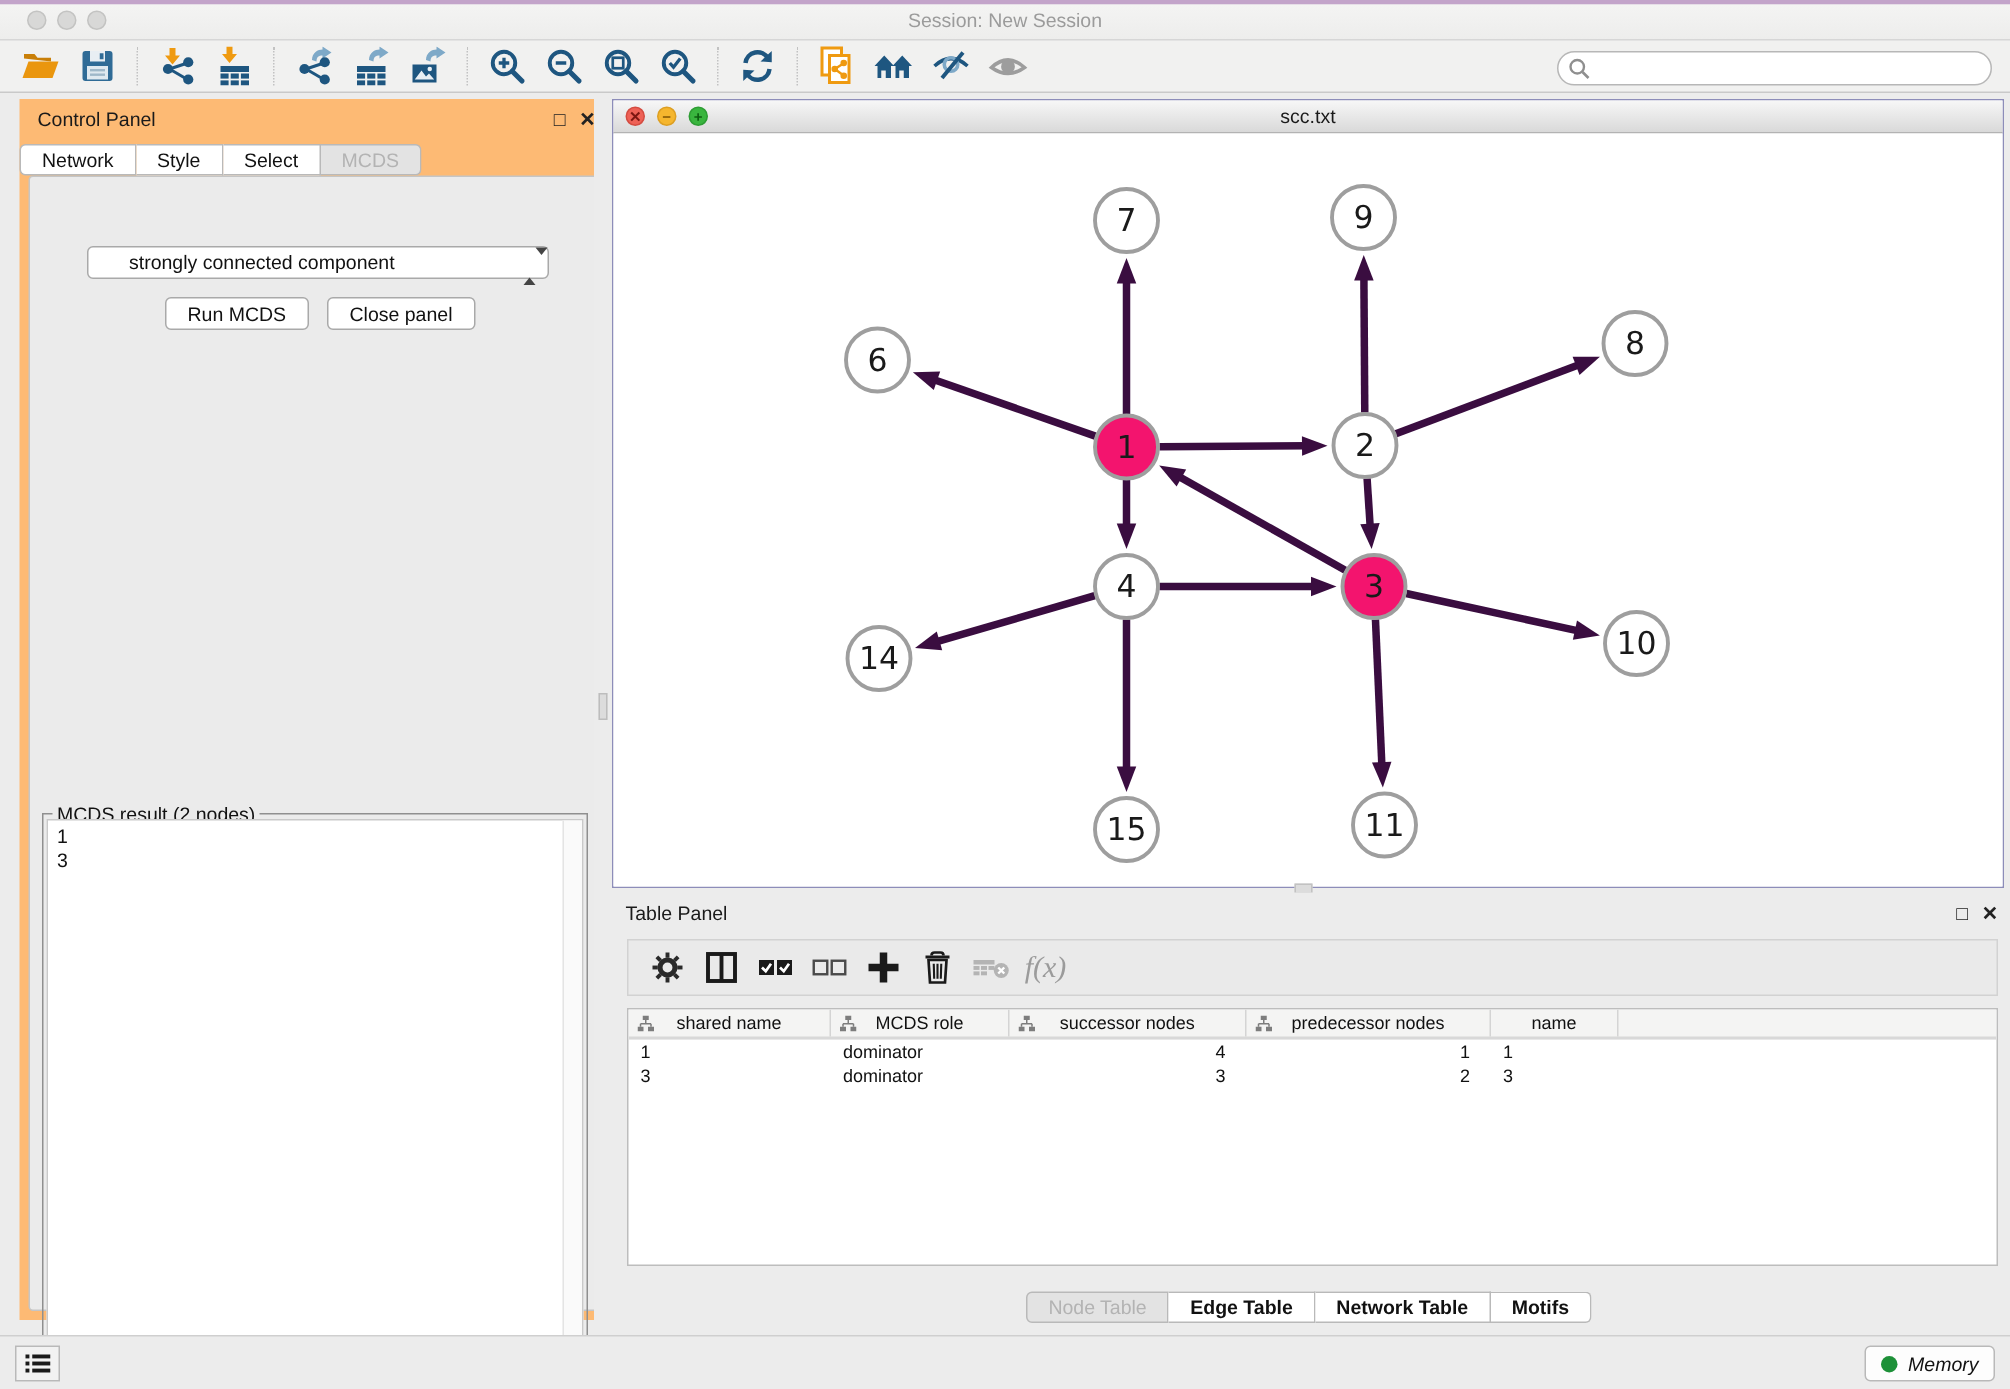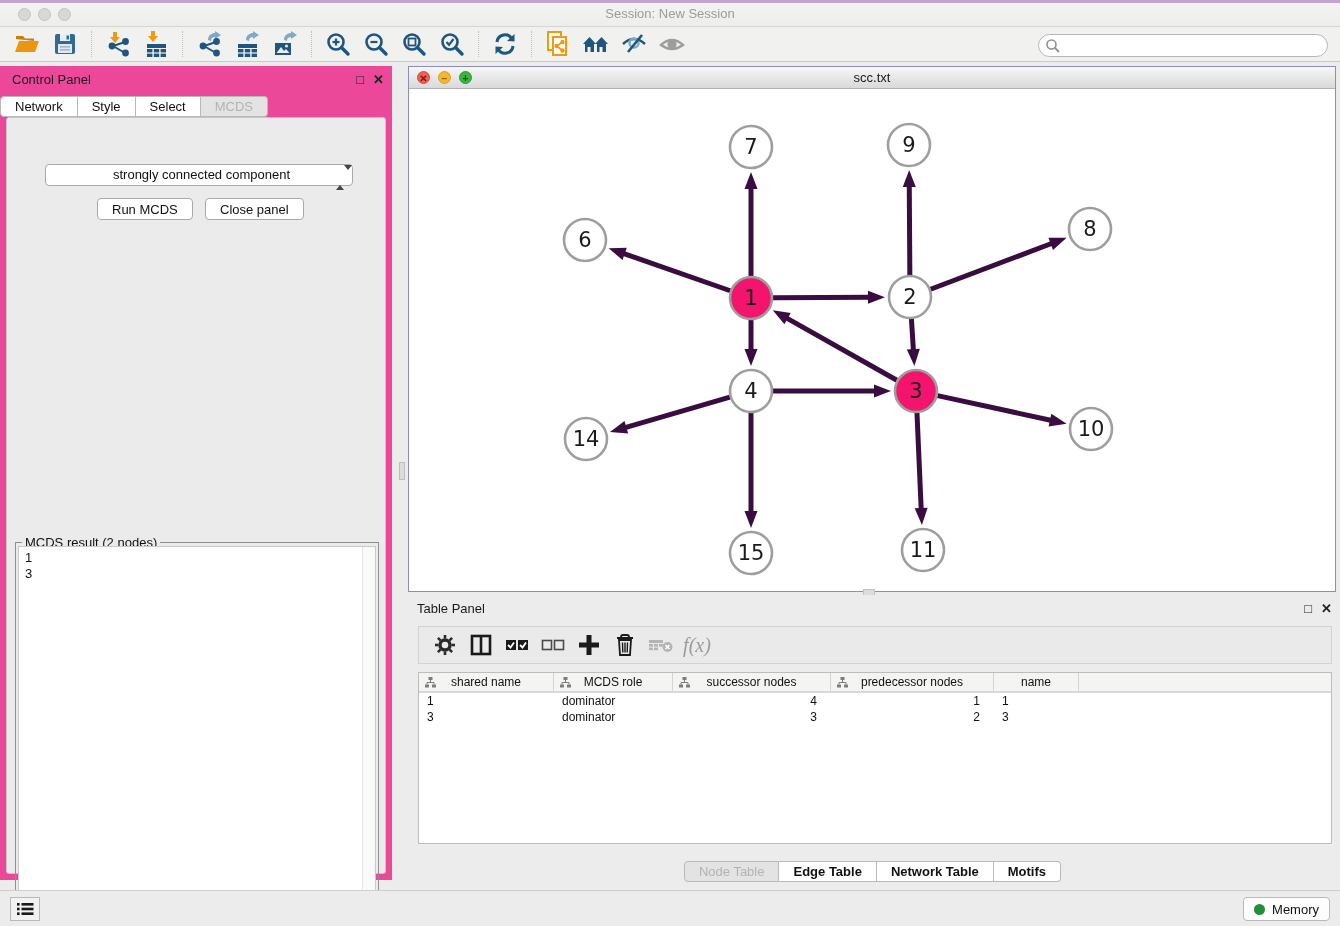--- a/index.html
+++ b/index.html
@@ -15,33 +15,33 @@
   #window-title { width:100%; text-align:center; line-height:22px; font-size:13px; color:#9b9b9b; }
 
   
   #toolbar { left:0; top:26px; width:1340px; height:36px; background:#f1f1f0; border-top:1px solid #d6d6d6; border-bottom:1px solid #c9c9c9; display:flex; align-items:center; padding-left:8px; }
   .tb-btn { width:38px; height:30px; display:flex; align-items:center; justify-content:center; }
   .tb-sep { width:1px; height:26px; border-left:1px dotted #c2c2c2; margin:0 7px; }
   #search-box { position:absolute; right:12px; top:7px; width:290px; height:23px; background:#fff; border:1px solid #b7b7b7; border-radius:12px; display:flex; align-items:center; padding-left:6px; }
   #search-box input { border:none; outline:none; flex:1; font-size:13px; background:transparent; height:18px; }
 
   
-  #control-panel { left:0; top:66px; width:392px; height:814px; background:#ec4899; }
+  #control-panel { left:13px; top:66px; width:392px; height:814px; background:#fdba74; }
   #cp-header { height:26px; position:relative; }
   #cp-title, #tp-title { font-size:13px; color:#1a1a1a; padding:6px 0 0 12px; }
   .panel-icons { position:absolute; right:8px; top:6px; font-size:13px; color:#222; }
   .panel-icons span { margin-left:9px; cursor:pointer; font-weight:bold; }
   #cp-tabs { position:absolute; left:0; top:30px; width:100%; display:flex; z-index:2; }
   .tabbtn { height:21px; line-height:19px; padding:0 14px; font-size:13px; background:#fff; border:1px solid #b9b9b9; border-left:none; color:#111; cursor:pointer; }
   .tabbtn:first-child { border-left:1px solid #b9b9b9; border-radius:4px 0 0 4px; }
   .tabbtn:last-child { border-radius:0 4px 4px 0; }
   .tabbtn.sel { background:#e3e3e3; color:#b3b3b3; }
   #cp-body { position:absolute; left:6px; top:51px; width:380px; height:757px; background:#ebebeb; border:1px solid #c5c5c5; border-radius:3px; }
   #opt-label { text-align:center; font-size:13px; color:#111; margin-top:22px; }
-  #criterion-select { position:absolute; left:38px; top:46px; width:308px; height:22px; background:#fff; border:1px solid #a9a9a9; border-radius:4px; font-size:13px; line-height:20px; padding-left:5px; color:#111;text-align:center; }
+  #criterion-select { position:absolute; left:38px; top:46px; width:308px; height:22px; background:#fff; border:1px solid #a9a9a9; border-radius:4px; font-size:13px; line-height:20px; padding-left:27px; color:#111; }
   #criterion-select .stepper { position:absolute; right:5px; top:3px; width:11px; }
   .tri-up { width:0; height:0; border-left:4px solid transparent; border-right:4px solid transparent; border-bottom:5px solid #444; margin-bottom:3px; }
   .tri-dn { width:0; height:0; border-left:4px solid transparent; border-right:4px solid transparent; border-top:5px solid #444; }
   .cp-btn { position:absolute; top:80px; height:22px; background:#fff; border:1px solid #a9a9a9; border-radius:4px; font-size:13px; font-family:"Liberation Sans",sans-serif; padding:0 14px; color:#111; cursor:pointer; }
   #run-btn { left:90px; }
   #closepanel-btn { left:198px; }
   #result-group { position:absolute; left:8px; top:424px; width:364px; height:374px; border:1px solid #8f8f8f; }
   #result-legend { position:absolute; left:6px; top:-8px; background:#ebebeb; font-size:13px; color:#111; padding:0 3px; }
   #result-text { position:absolute; left:2px; top:3px; right:2px; bottom:2px; background:#fff; border:1px solid #c9c9c9; font-size:13px; color:#111; padding:3px 6px; line-height:16px; }
   #result-scroll { position:absolute; right:0; top:0; bottom:0; width:13px; background:#fafafa; border-left:1px solid #e4e4e4; }
@@ -70,21 +70,21 @@
   #nt-header { display:flex; height:20px; background:#f4f4f3; border-bottom:2px solid #d8d8d8; }
   .nt-hcell { position:relative; border-right:1px solid #d4d4d4; font-size:12px; color:#111; text-align:center; line-height:19px; }
   .nt-hcell .hicon { position:absolute; left:6px; top:4px; }
   .nt-row { display:flex; height:16px; }
   .nt-cell { font-size:12px; color:#111; line-height:16px; overflow:hidden; white-space:nowrap; }
   #bottom-tabs { position:absolute; left:0px; top:266px; width:935px; display:flex; justify-content:center; }
 
   
   #status-bar { left:0; top:890px; width:1340px; height:36px; background:#ececec; border-top:1px solid #cfcfcf; }
   #list-btn { position:absolute; left:10px; top:6px; width:30px; height:24px; background:#f2f2f2; border:1px solid #b9b9b9; display:flex; align-items:center; justify-content:center; cursor:pointer; }
-  #memory-btn { position:absolute; right:10px; top:6px; height:24px; background:#fdfdfd; border:1px solid #b9b9b9; border-radius:4px; display:flex; align-items:center; padding:0 10px; font-size:13px; color:#111; cursor:pointer; }
+  #memory-btn { position:absolute; right:10px; top:6px; height:24px; background:#fdfdfd; border:1px solid #b9b9b9; border-radius:4px; display:flex; align-items:center; padding:0 10px; font-size:13px; color:#111; cursor:pointer;font-style:italic; }
   #memory-dot { width:11px; height:11px; border-radius:50%; background:#1d9038; margin-right:7px; }
 </style>
 </head>
 <body>
 
 <div id="top-accent" class="abs"></div>
 <div id="titlebar" class="abs">
   <span class="dots">
     <span class="traffic-dot"></span><span class="traffic-dot"></span><span class="traffic-dot"></span>
   </span>

